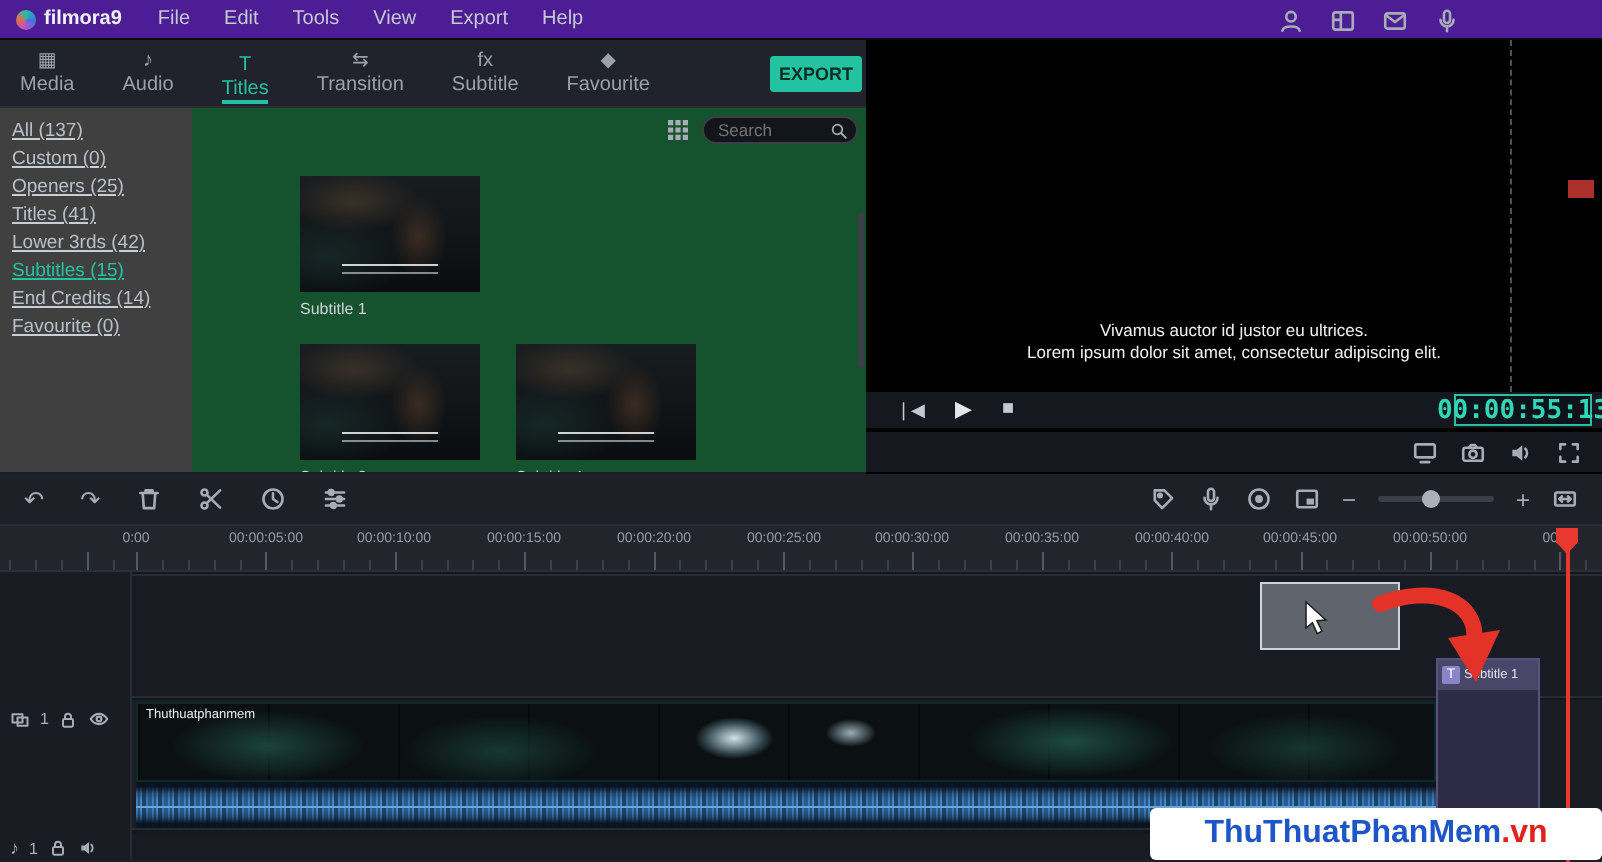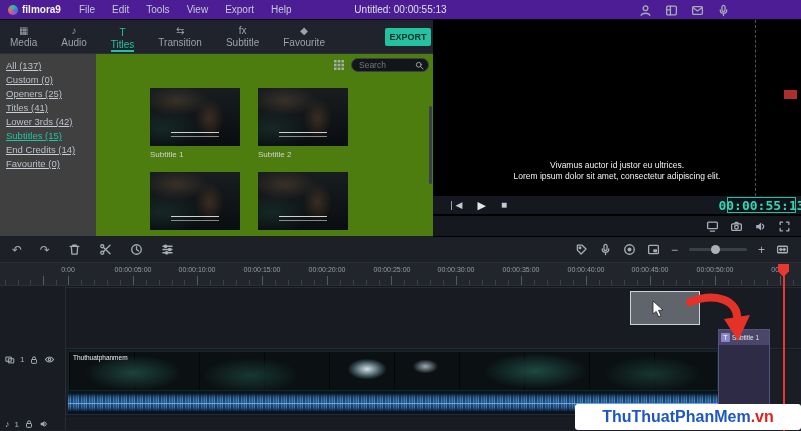--- a/index.html
+++ b/index.html
@@ -33,21 +33,21 @@
   .tab.active .t-glyph, .tab.active .t-label { color:#23c3a2; }
   .tab.active { border-bottom:2px solid #23c3a2; padding-bottom:0px; margin-bottom:-6px; }
   .export-btn { position:absolute; right:2px; top:8px; width:46px; height:18px; background:#23c3a2;
     color:#0c2b24; font-size:9px; font-weight:bold; border:none; border-radius:2px; cursor:pointer; }
 
   .left-body { display:flex; height:182px; }
   .cats { width:96px; background:#404040; padding:5px 0 0 6px;text-decoration:underline; }
   .cat { font-size:9.5px; color:#b9c0c9; line-height:14px; cursor:pointer; white-space:nowrap; }
   .cat.active { color:#23c3a2; text-decoration:underline; }
 
-  .lib { position:relative; flex:1; background:#4d7c0f; }
+  .lib { position:relative; flex:1; background:#14532d; }
   .lib-toolbar { position:absolute; right:4px; top:4px; display:flex; align-items:center; gap:6px; }
   .search-box { width:78px; height:14px; background:#12151a; border:1px solid #3a3f48; border-radius:7px;
     display:flex; align-items:center; padding:0 4px 0 7px; }
   .search-box input { flex:1; width:50px; background:transparent; border:none; outline:none;
     color:#aab1ba; font-size:8.5px; font-family:inherit; }
   .grid { position:absolute; left:0; right:0; top:24px; bottom:0; overflow:hidden; }
   .thumb-card { position:absolute; width:90px; cursor:pointer; }
   .thumb { position:relative; width:90px; height:58px; background:#0c0f12;
     background-image:
       radial-gradient(20px 28px at 66% 52%, #3a2c22, transparent 72%),
@@ -150,21 +150,20 @@
 
   <div class="menubar">
     <span class="logo-dot"></span>
     <span class="logo-text">filmora9</span>
     <span class="menu-item">File</span>
     <span class="menu-item">Edit</span>
     <span class="menu-item">Tools</span>
     <span class="menu-item">View</span>
     <span class="menu-item">Export</span>
     <span class="menu-item">Help</span>
-    <span class="win-title">Untitled: 00:00:55:13</span>
     <span class="mb-icons">
       <span class="ic">
           <svg width="13" height="13" viewBox="0 0 12 12">
             <circle cx="6" cy="4" r="2.2"></circle>
             <path d="M2 10.5c.6-2.6 7.4-2.6 8 0"></path>
           </svg>
         </span>
       <span class="ic">
           <svg width="13" height="13" viewBox="0 0 12 12">
             <rect x="1.5" y="2" width="9" height="8" rx="1"></rect>
@@ -244,26 +243,20 @@
               </span>
           </span>
         </div>
 
         <div class="grid">
           <div class="thumb-card" style="left:54px; top:10px;">
             <div class="thumb">
                 <span class="mini"></span>
               </div>
             <div class="thumb-label">Subtitle 1</div>
-          </div>
-          <div class="thumb-card" style="left:162px; top:10px;">
-            <div class="thumb">
-                <span class="mini"></span>
-              </div>
-            <div class="thumb-label">Subtitle 2</div>
           </div>
           <div class="thumb-card" style="left:54px; top:94px;">
             <div class="thumb">
                 <span class="mini"></span>
               </div>
             <div class="thumb-label">Subtitle 3</div>
           </div>
           <div class="thumb-card" style="left:162px; top:94px;">
             <div class="thumb">
                 <span class="mini"></span>

